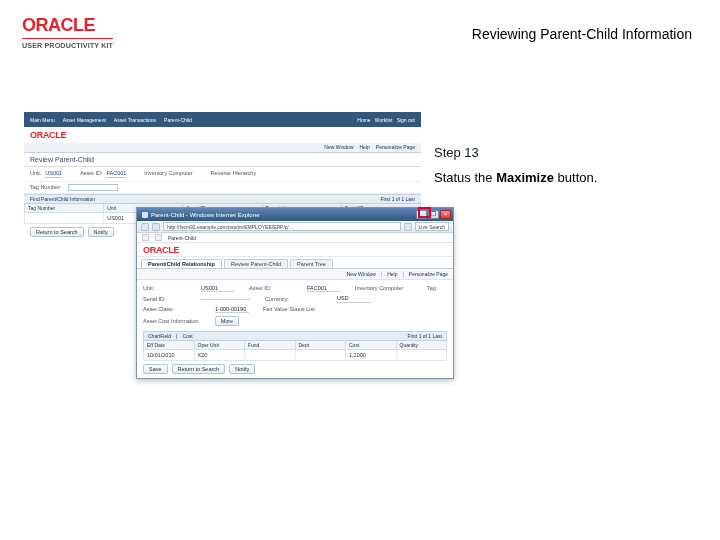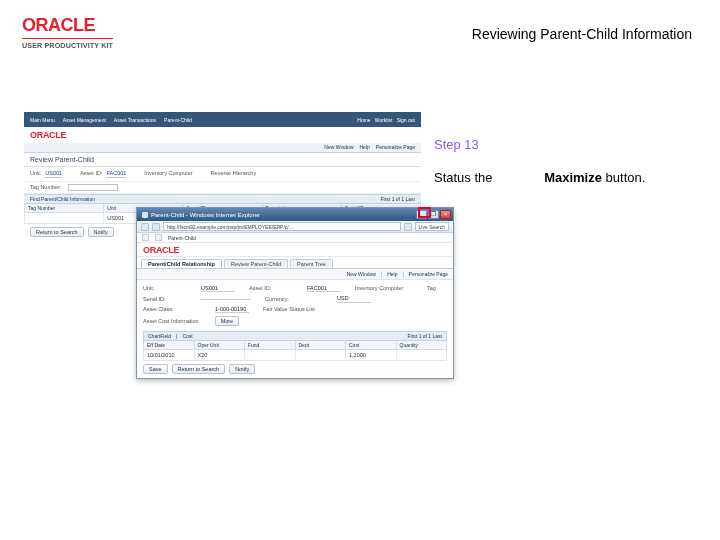--- a/index.html
+++ b/index.html
@@ -42,32 +42,32 @@
     position: absolute;
     right: 28px;
     top: 26px;
     font-size: 14px;
     color: #000;
     padding-left: 34px;
   }
   .step-label {
     position: absolute;
     left: 434px;
-    top: 137px;
+    top: 145px;
     font-size: 13px;
-    color: #8b5cf6;
+    color: #0f172a;
   }
   .instruction {
     position: absolute;
     left: 434px;
     top: 170px;
     font-size: 13px;
     color: #000;
   }
-  .instruction b { font-weight: bold; margin-left: 48px; }
+  .instruction b { font-weight: bold; }
 
   
   .shot {
     position: absolute;
     left: 24px;
     top: 112px;
     width: 397px;
     height: 262px;
     background: #fff;
   }

